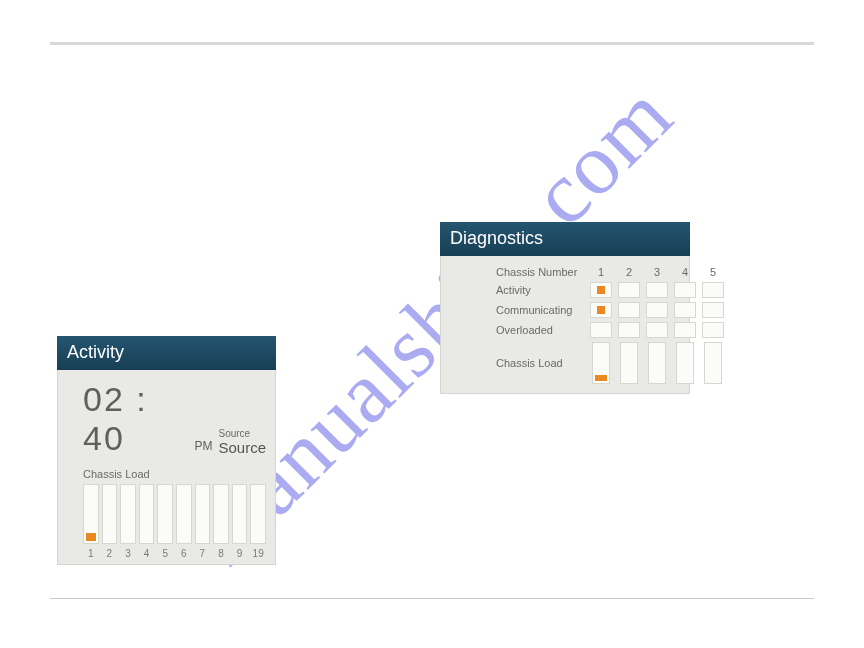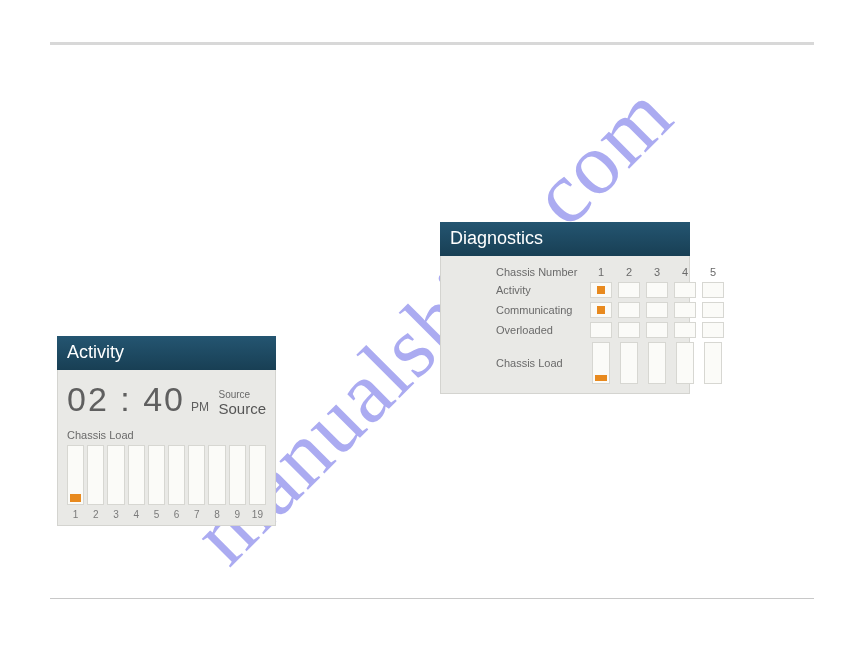--- a/index.html
+++ b/index.html
@@ -48,21 +48,21 @@
   }
   .tile-header {
     background: #1e4a63;
     background: linear-gradient(#245571, #183f54);
     color: #fff;
     font-size: 18px;
     padding: 6px 10px 7px 10px;
     font-weight: 400;
   }
   .activity-tile { left: 57px; top: 336px; width: 219px; }
-  .activity-body { padding: 10px 10px 6px 10px; }
+  .activity-body { padding: 10px 10px 6px 10px; margin-left: 16px; }
   .time-row { display: flex; align-items: flex-end; gap: 6px; margin-bottom: 10px; }
   .time-big {
     font-size: 34px;
     color: #5f5f5f;
     letter-spacing: 2px;
     font-weight: 300;
   }
   .time-pm { font-size: 12px; color: #5f5f5f; padding-bottom: 5px; }
   .source-block { margin-left: auto; padding-bottom: 2px; }
   .source-lbl { font-size: 10px; color: #6a6a6a; }

